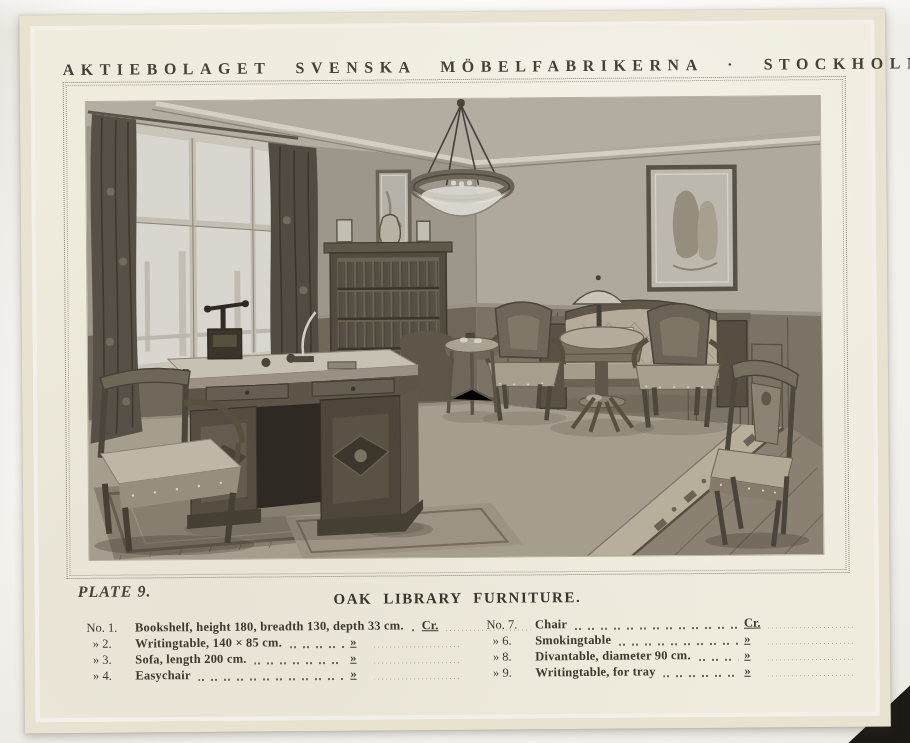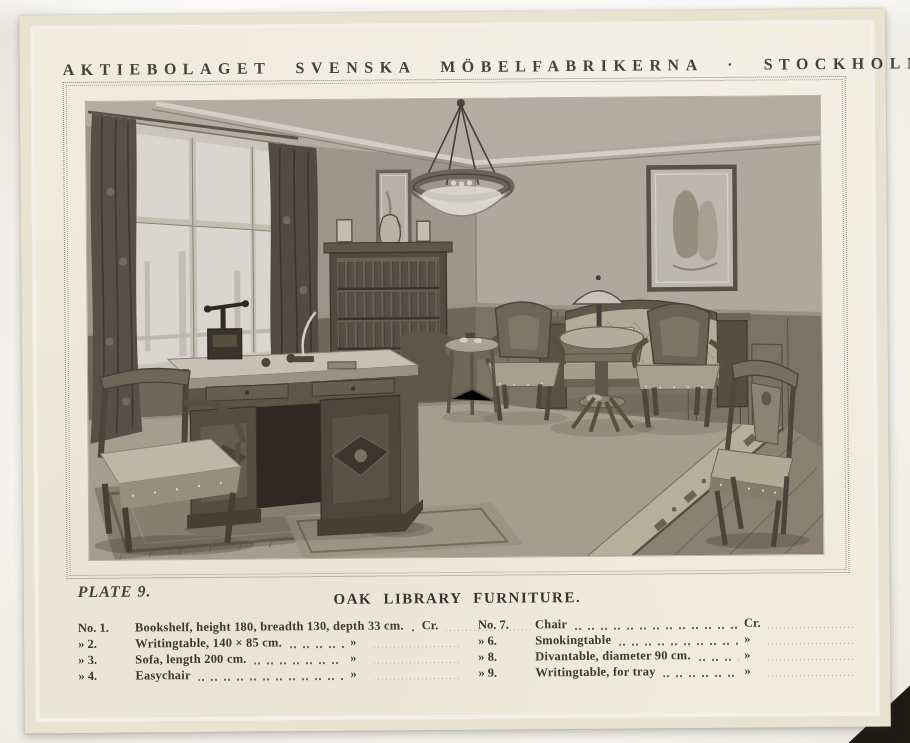--- a/index.html
+++ b/index.html
@@ -45,27 +45,27 @@
     letter-spacing:1px;color:#46423a;font-weight:bold;
   }
   .page-title{
     position:absolute;left:43px;top:578px;width:781px;text-align:center;
     font-size:15px;letter-spacing:1.5px;word-spacing:6px;color:#3a362f;font-weight:bold;
   }
   .price-list{position:absolute;top:606px;font-size:12.5px;color:#3d3931;}
   .price-list.left{left:54px;width:382px;}
   .price-list.right{left:454px;width:376px;}
   .row{display:flex;align-items:baseline;height:16px;white-space:nowrap;}
-  .no-col{width:48px;text-align:left;flex:0 0 auto;font-weight:bold;}
+  .no-col{width:48px;text-align:center;flex:0 0 auto;font-weight:normal;}
   .desc{margin-left:9px;flex:0 1 auto;font-weight:bold;letter-spacing:.2px;}
   .leader{
     flex:1 1 6px;height:2px;align-self:flex-end;margin:0 6px 3px 8px;min-width:4px;
     background-image:repeating-linear-gradient(to right,#6c665a 0 2px,transparent 2px 4px,#6c665a 4px 6px,transparent 6px 13px);
   }
-  .cur-col{flex:0 0 auto;width:24px;font-weight:bold;}
+  .cur-col{flex:0 0 auto;width:24px;font-weight:bold;text-decoration:underline;}
   .price-line{
     flex:0 0 auto;width:86px;height:4px;align-self:flex-end;margin-bottom:3px;
     background-image:repeating-linear-gradient(to right,#b3ab97 0 1px,transparent 1px 4px);
     background-size:100% 1px;background-position:0 100%;background-repeat:no-repeat;
   }
   .crease{position:absolute;pointer-events:none;}
   .crease.c1{left:0;top:0;width:120px;height:743px;
     background:linear-gradient(100deg, rgba(130,120,100,.10), rgba(0,0,0,0) 40%);}
   .crease.c2{right:0;top:0;width:910px;height:30px;
     background:linear-gradient(rgba(255,255,255,.5), rgba(0,0,0,0));}

